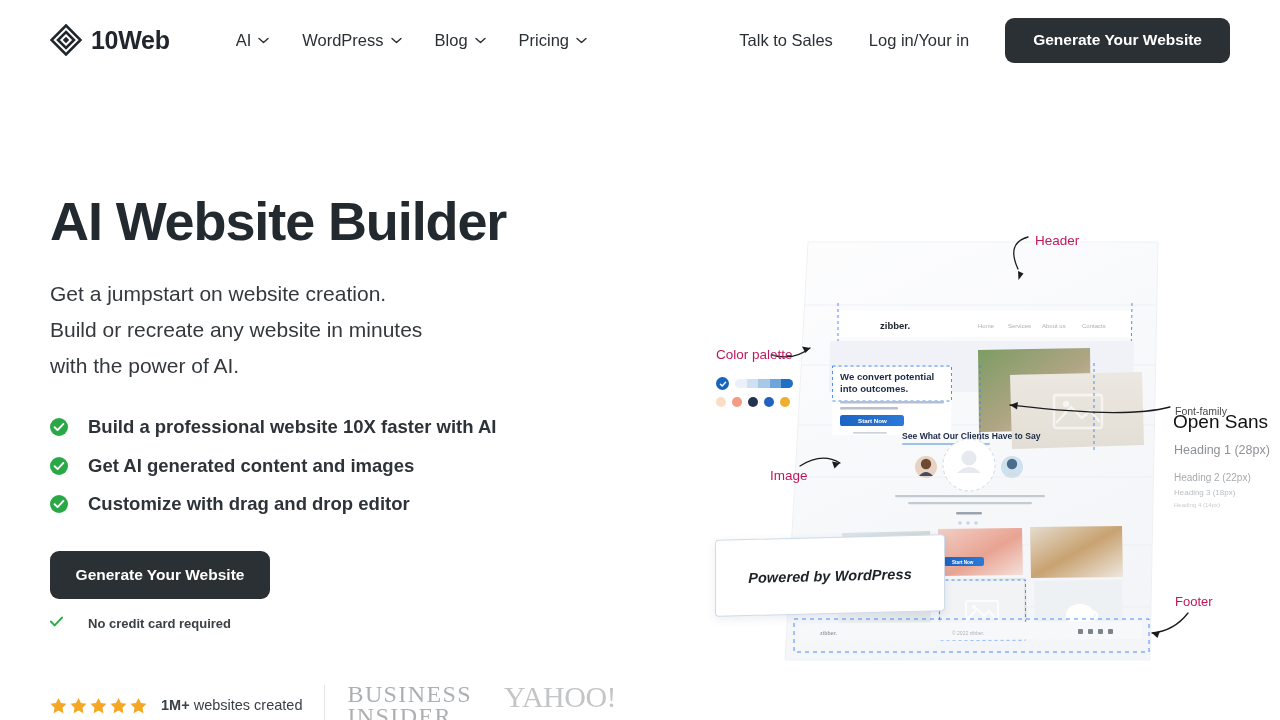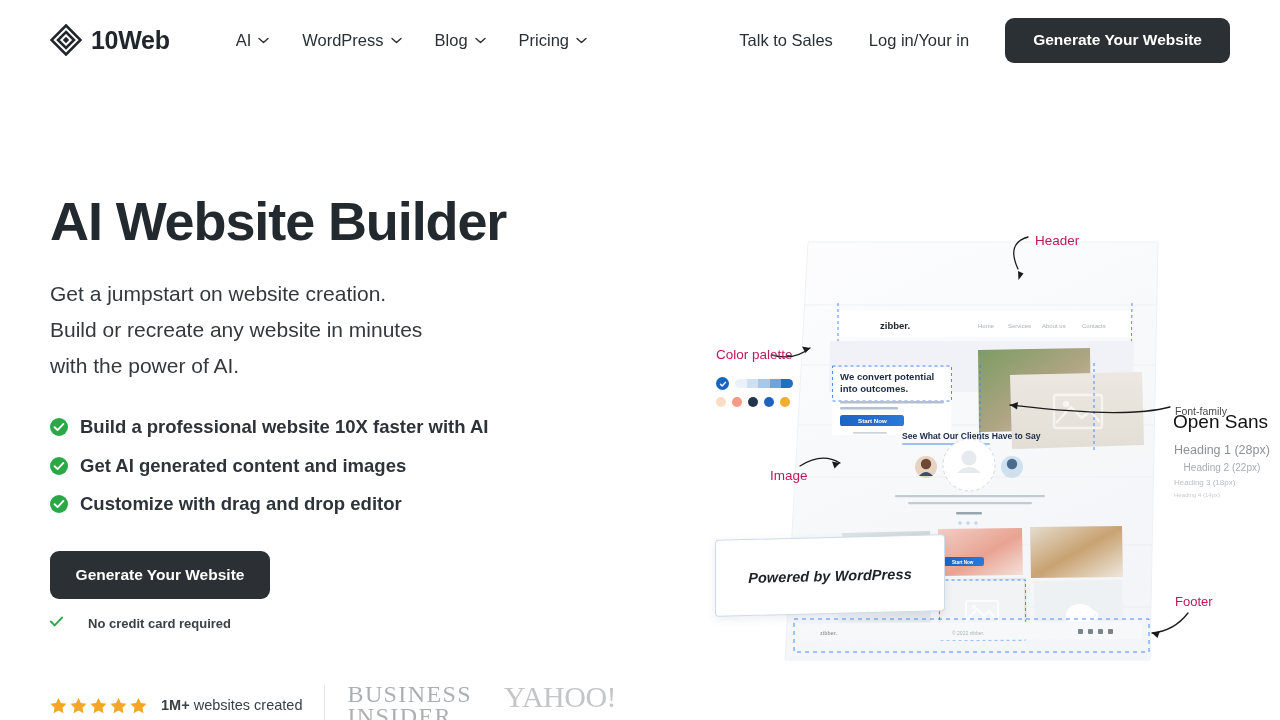--- a/index.html
+++ b/index.html
@@ -54,21 +54,21 @@
     font-size: 54px; font-weight: 800; color: #232a2f;
     letter-spacing: -1.1px; line-height: 1.05;
   }
   .hero-sub {
     margin-top: 26px;
     font-size: 21px; color: #35393d; line-height: 1.71; font-weight: 400;
   }
   .hero-sub div { white-space: nowrap; }
 
   .bullets { margin-top: 33px; display: flex; flex-direction: column; gap: 16.5px; }
-  .bullet { display: flex; align-items: center; gap: 12px; }
+  .bullet { display: flex; align-items: center; gap: 20px; }
   .check-badge { width: 18px; height: 18px; flex: 0 0 18px; display:block; }
   .bullet-text { font-size: 18.5px; font-weight: 700; color: #2d3339; white-space: nowrap; }
 
   .cta-main {
     margin-top: 36px;
     background: #2b3034; color: #fff;
     font-size: 15.5px; font-weight: 700;
     border: none; border-radius: 9px;
     width: 220px; height: 48px;
     display:flex; align-items:center; justify-content:center;
@@ -100,21 +100,21 @@
     font-family: "Liberation Sans", sans-serif;
   }
   .ann-header { left: 345px; top: 18px; font-size: 13.5px; }
   .ann-palette { left: 26px; top: 132px; font-size: 13.5px; }
   .ann-image { left: 80px; top: 253px; font-size: 13.5px; }
   .ann-footer { left: 485px; top: 379px; font-size: 13px; }
   .ann-fontfamily { left: 485px; top: 190px; font-size: 10.5px; color: #4a4a4a; }
   .ann-opensans { left: 483px; top: 196px; font-size: 19px; color: #111; }
   .typescale { position: absolute; left: 484px; top: 228px; }
   .ts-1 { font-size: 12.5px; color: #8d9196; }
-  .ts-2 { font-size: 10px; color: #a7abaf; margin-top: 5px; text-align: center; }
+  .ts-2 { font-size: 10px; color: #a7abaf; margin-top: 15px; }
   .ts-3 { font-size: 8px; color: #b9bdc1; margin-top: 5px; }
   .ts-4 { font-size: 6px; color: #c9ccd0; margin-top: 5px; }
 
   .palette-row { position:absolute; left: 26px; top: 162px; display:flex; align-items:center; gap: 6px; }
   .pal-check { width: 13px; height: 13px; border-radius: 50%; background:#1565c0; display:flex; align-items:center; justify-content:center; }
   .pal-bar { display:flex; height: 9px; border-radius: 5px; overflow:hidden; width: 58px; }
   .pal-bar span { flex: 1; }
   .dots-row { position:absolute; left: 26px; top: 182px; display:flex; gap: 6px; }
   .dot { width: 10px; height: 10px; border-radius: 50%; }
 

